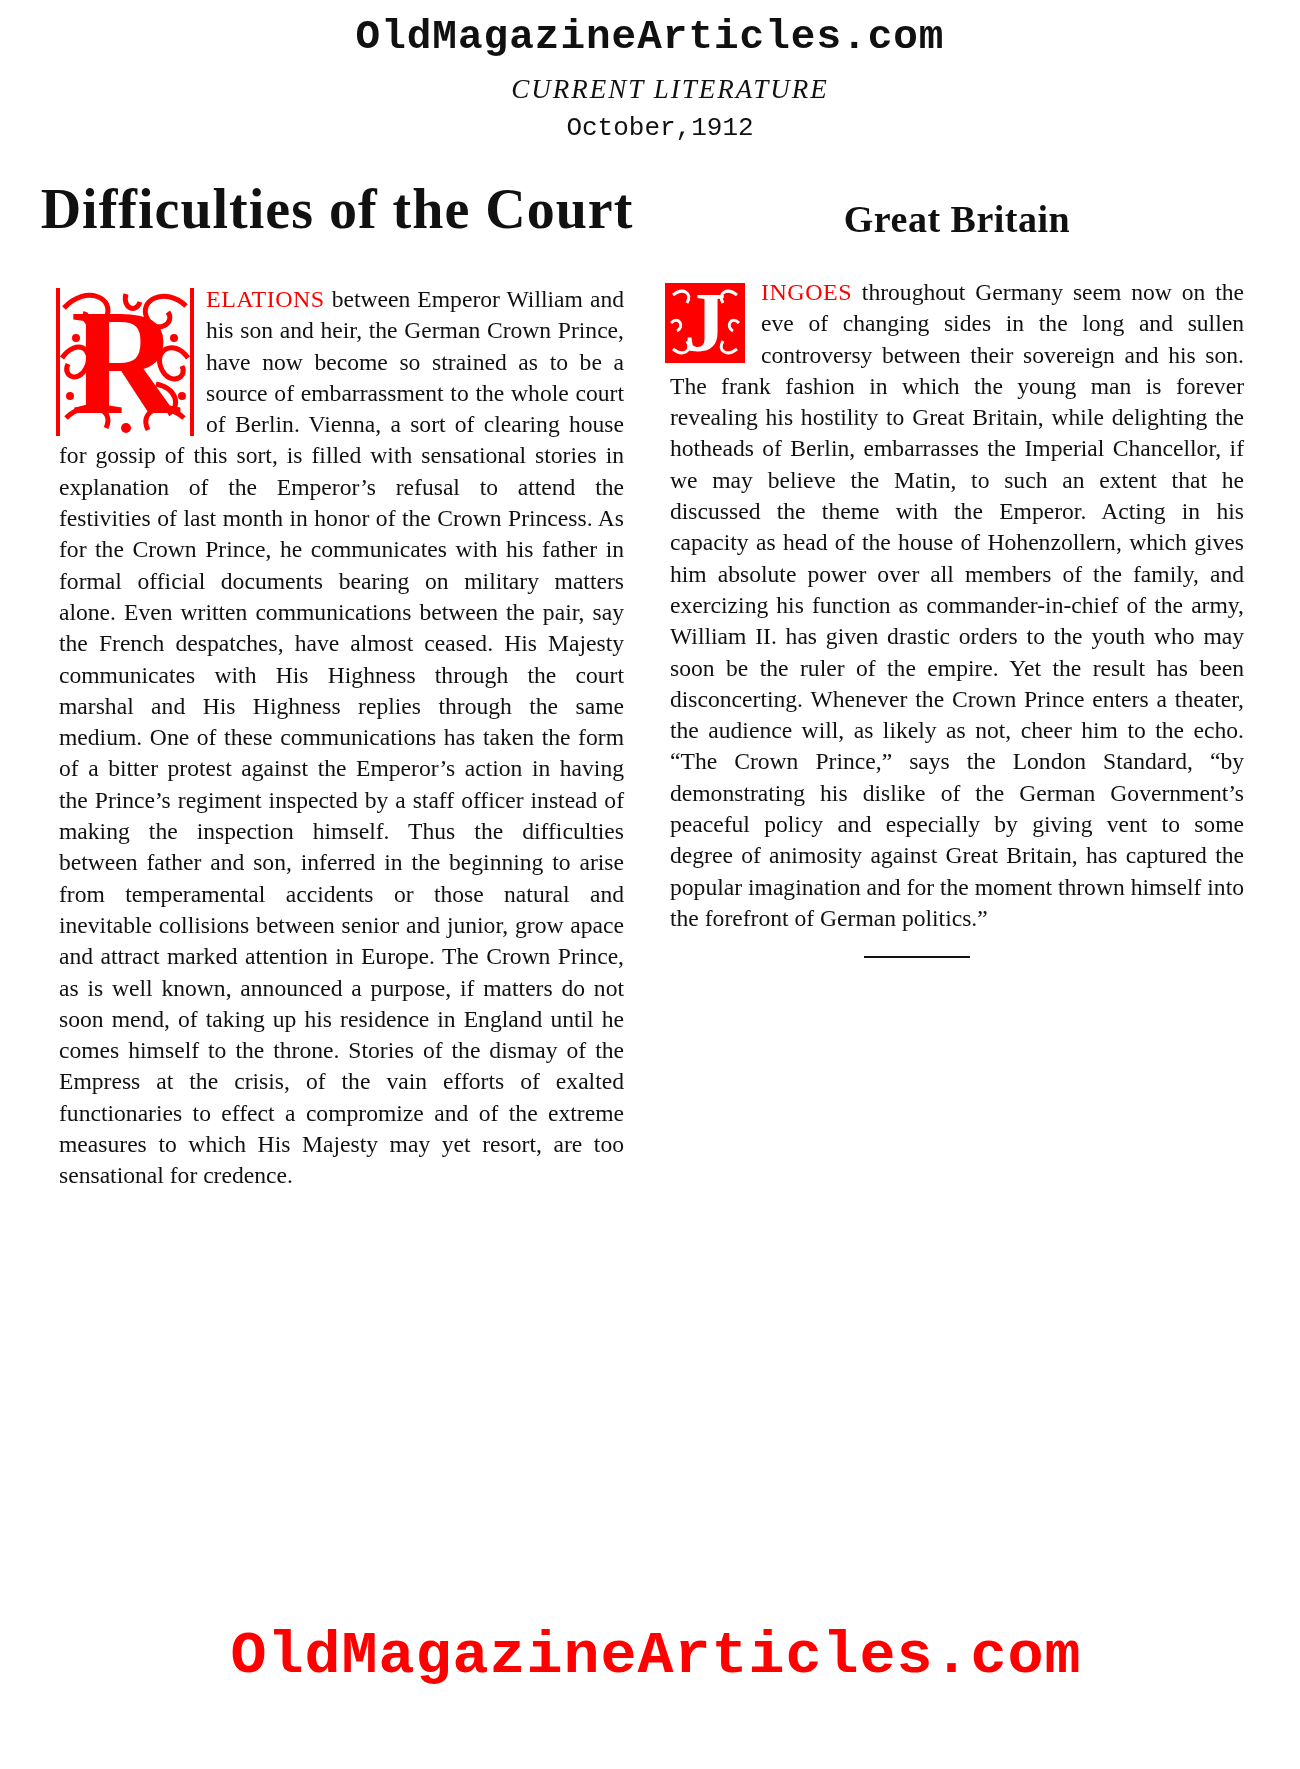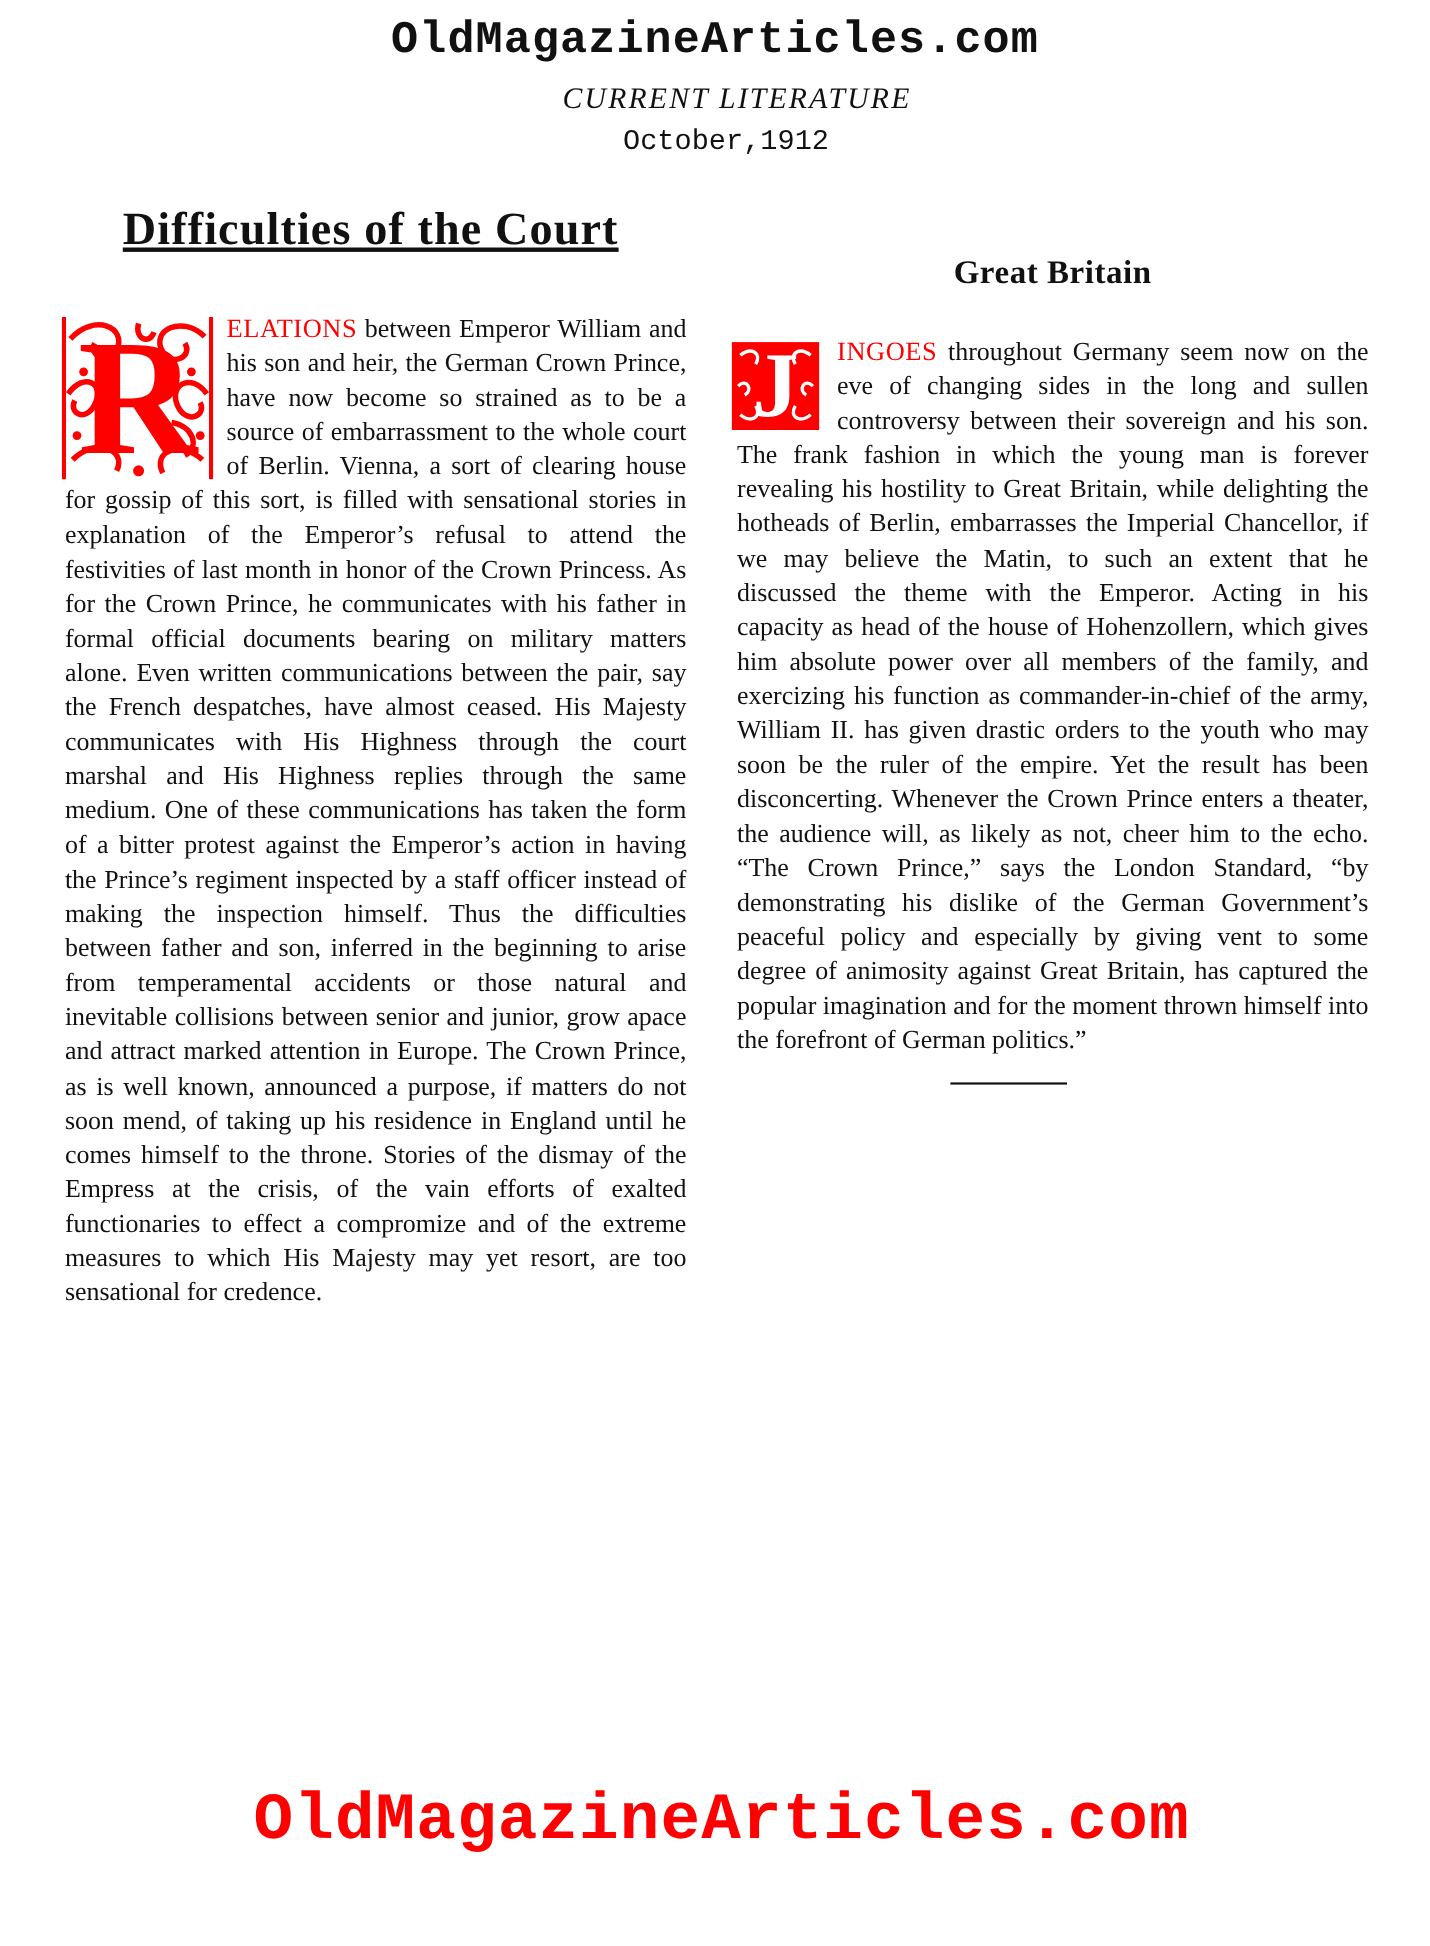--- a/index.html
+++ b/index.html
@@ -67,30 +67,28 @@
       width: 574px;
     }
     .headline {
       margin: 0;
       text-align: center;
       font-weight: bold;
       color: #111111;
       font-family: "Liberation Serif", "DejaVu Serif", serif;
     }
     .article-left .headline {
-      font-size: 42px;
+      font-size: 56px;
       line-height: 46px;
       letter-spacing: 1px;
-      text-decoration: underline;
     }
     .article-right .headline {
-      font-size: 30px;
+      font-size: 38px;
       line-height: 35px;
       letter-spacing: 0.5px;
-      margin-top: 28px;
     }
     .headline span { display: block; }
     .body-text {
       margin: 0;
       text-align: justify;
       text-align-last: left;
       font-size: 23.6px;
       line-height: 31.3px;
       color: #111111;
       hyphens: none;

